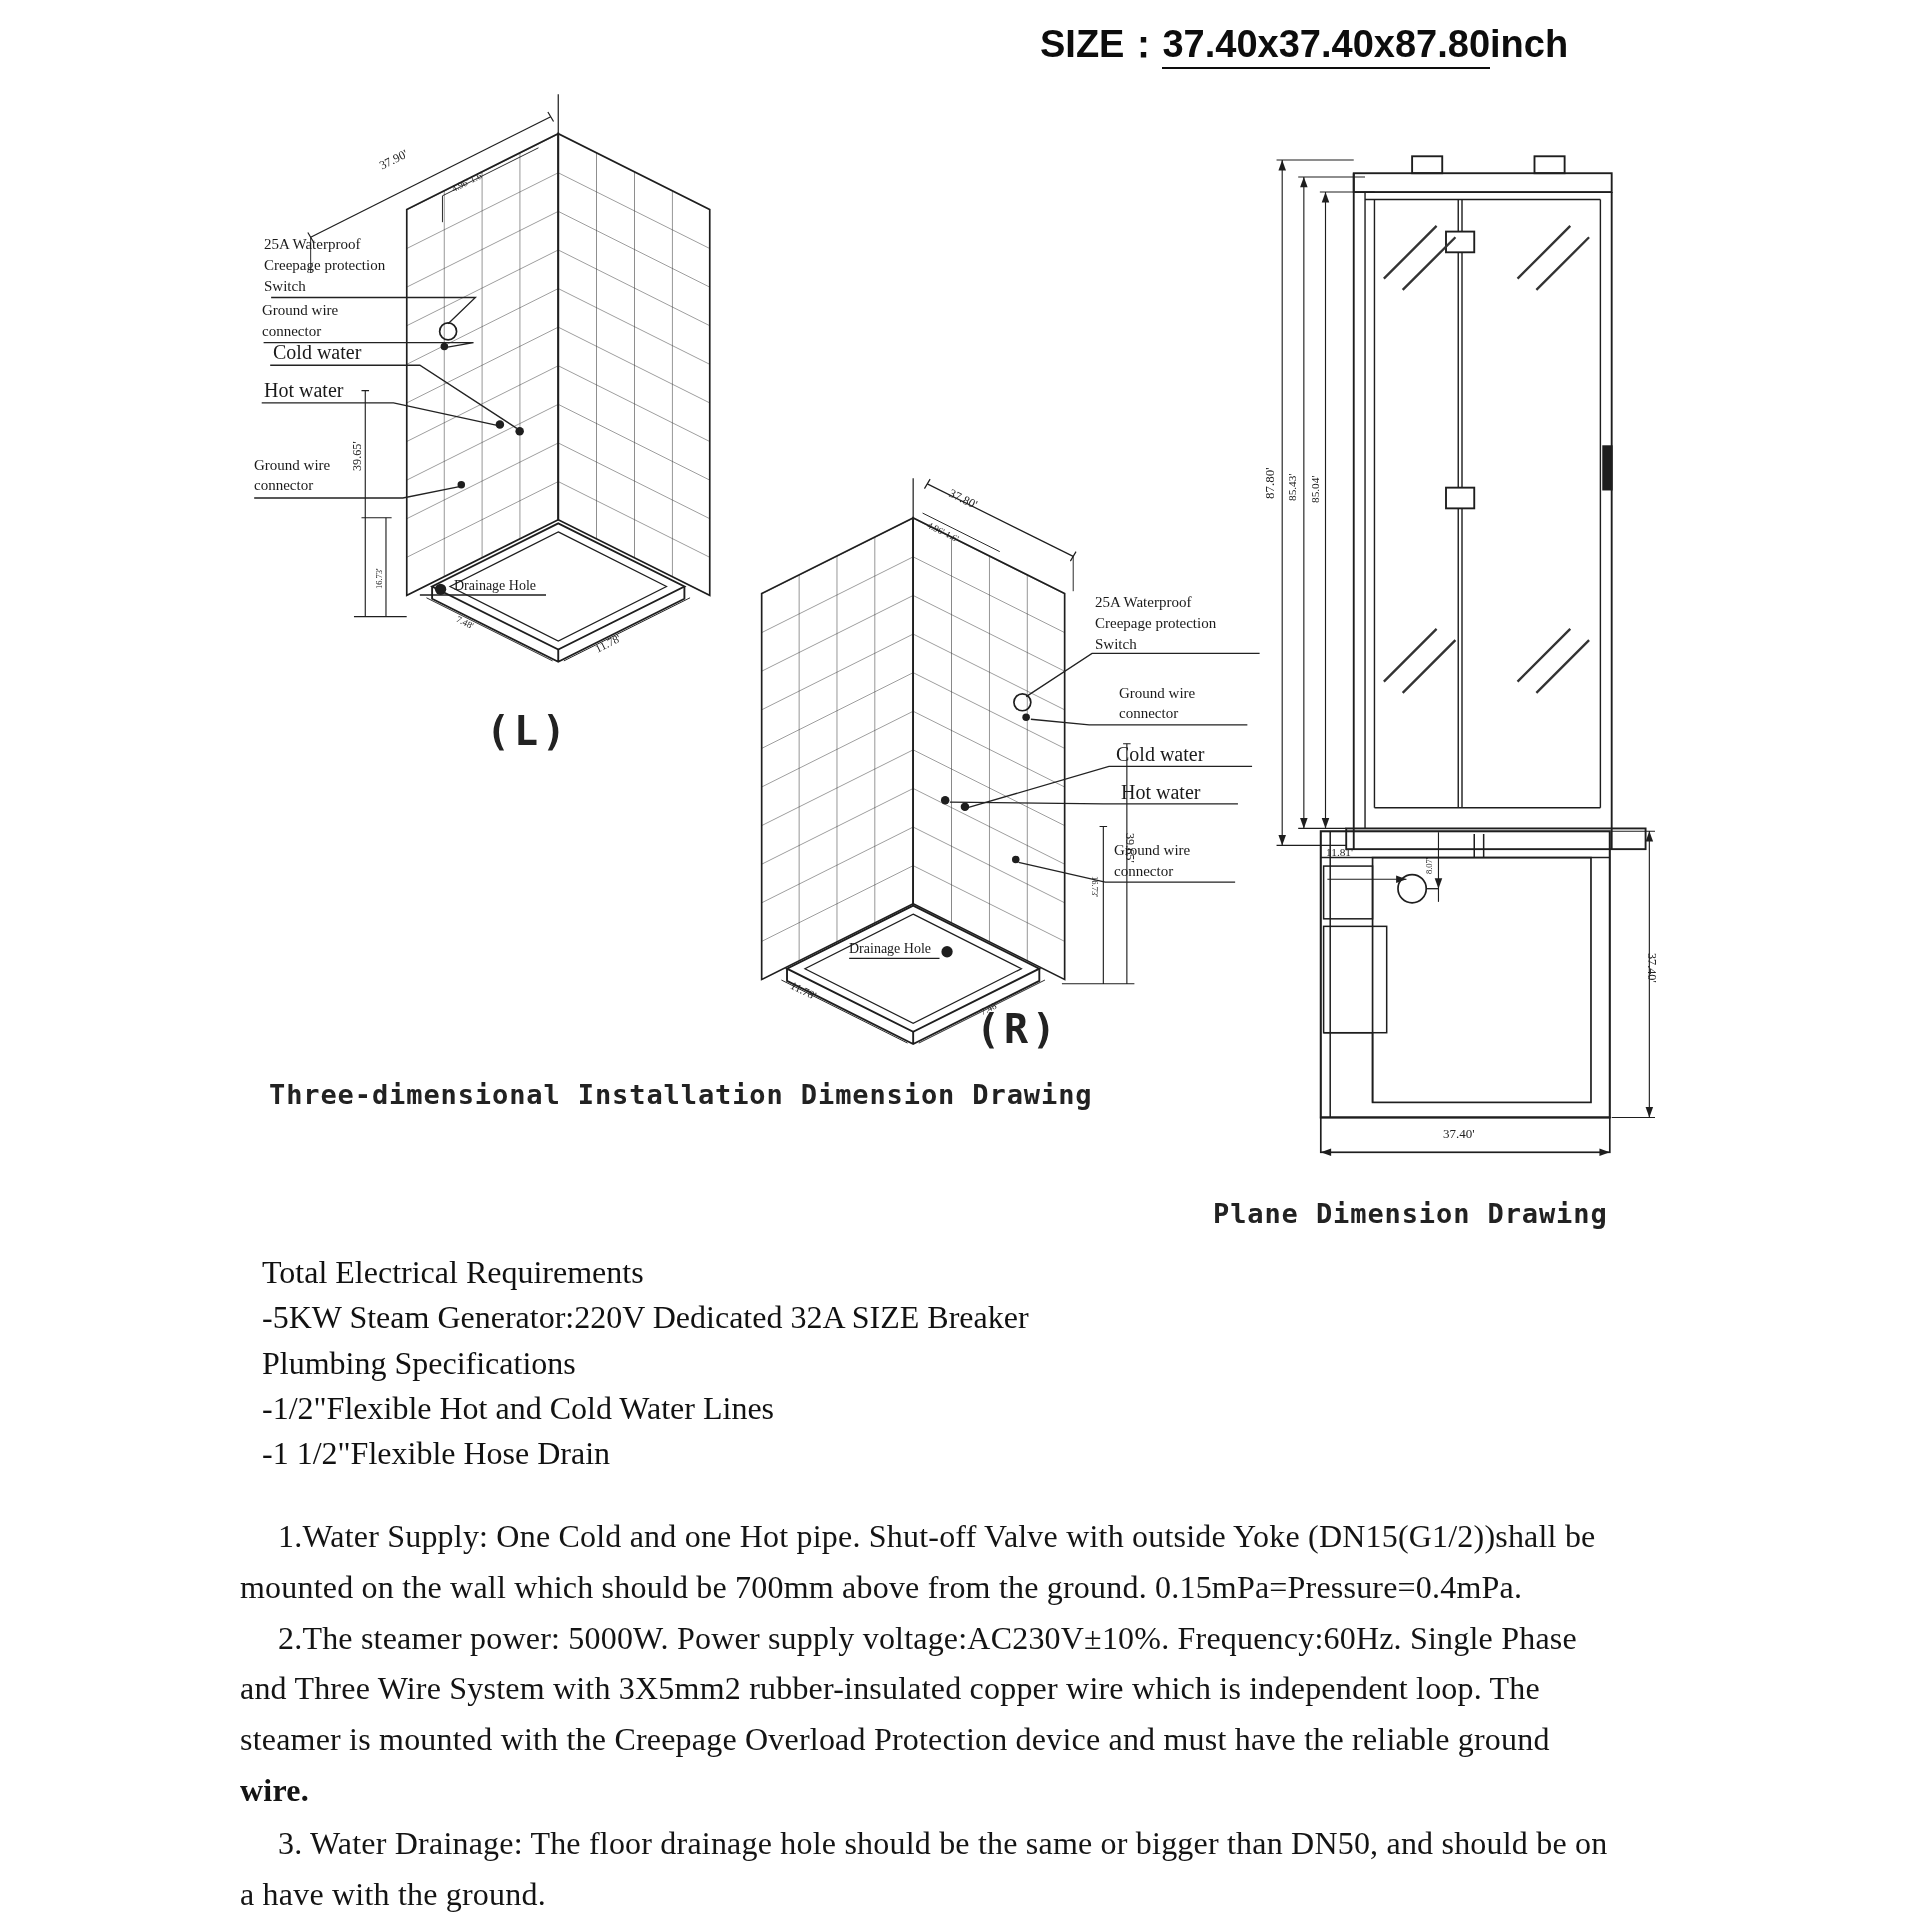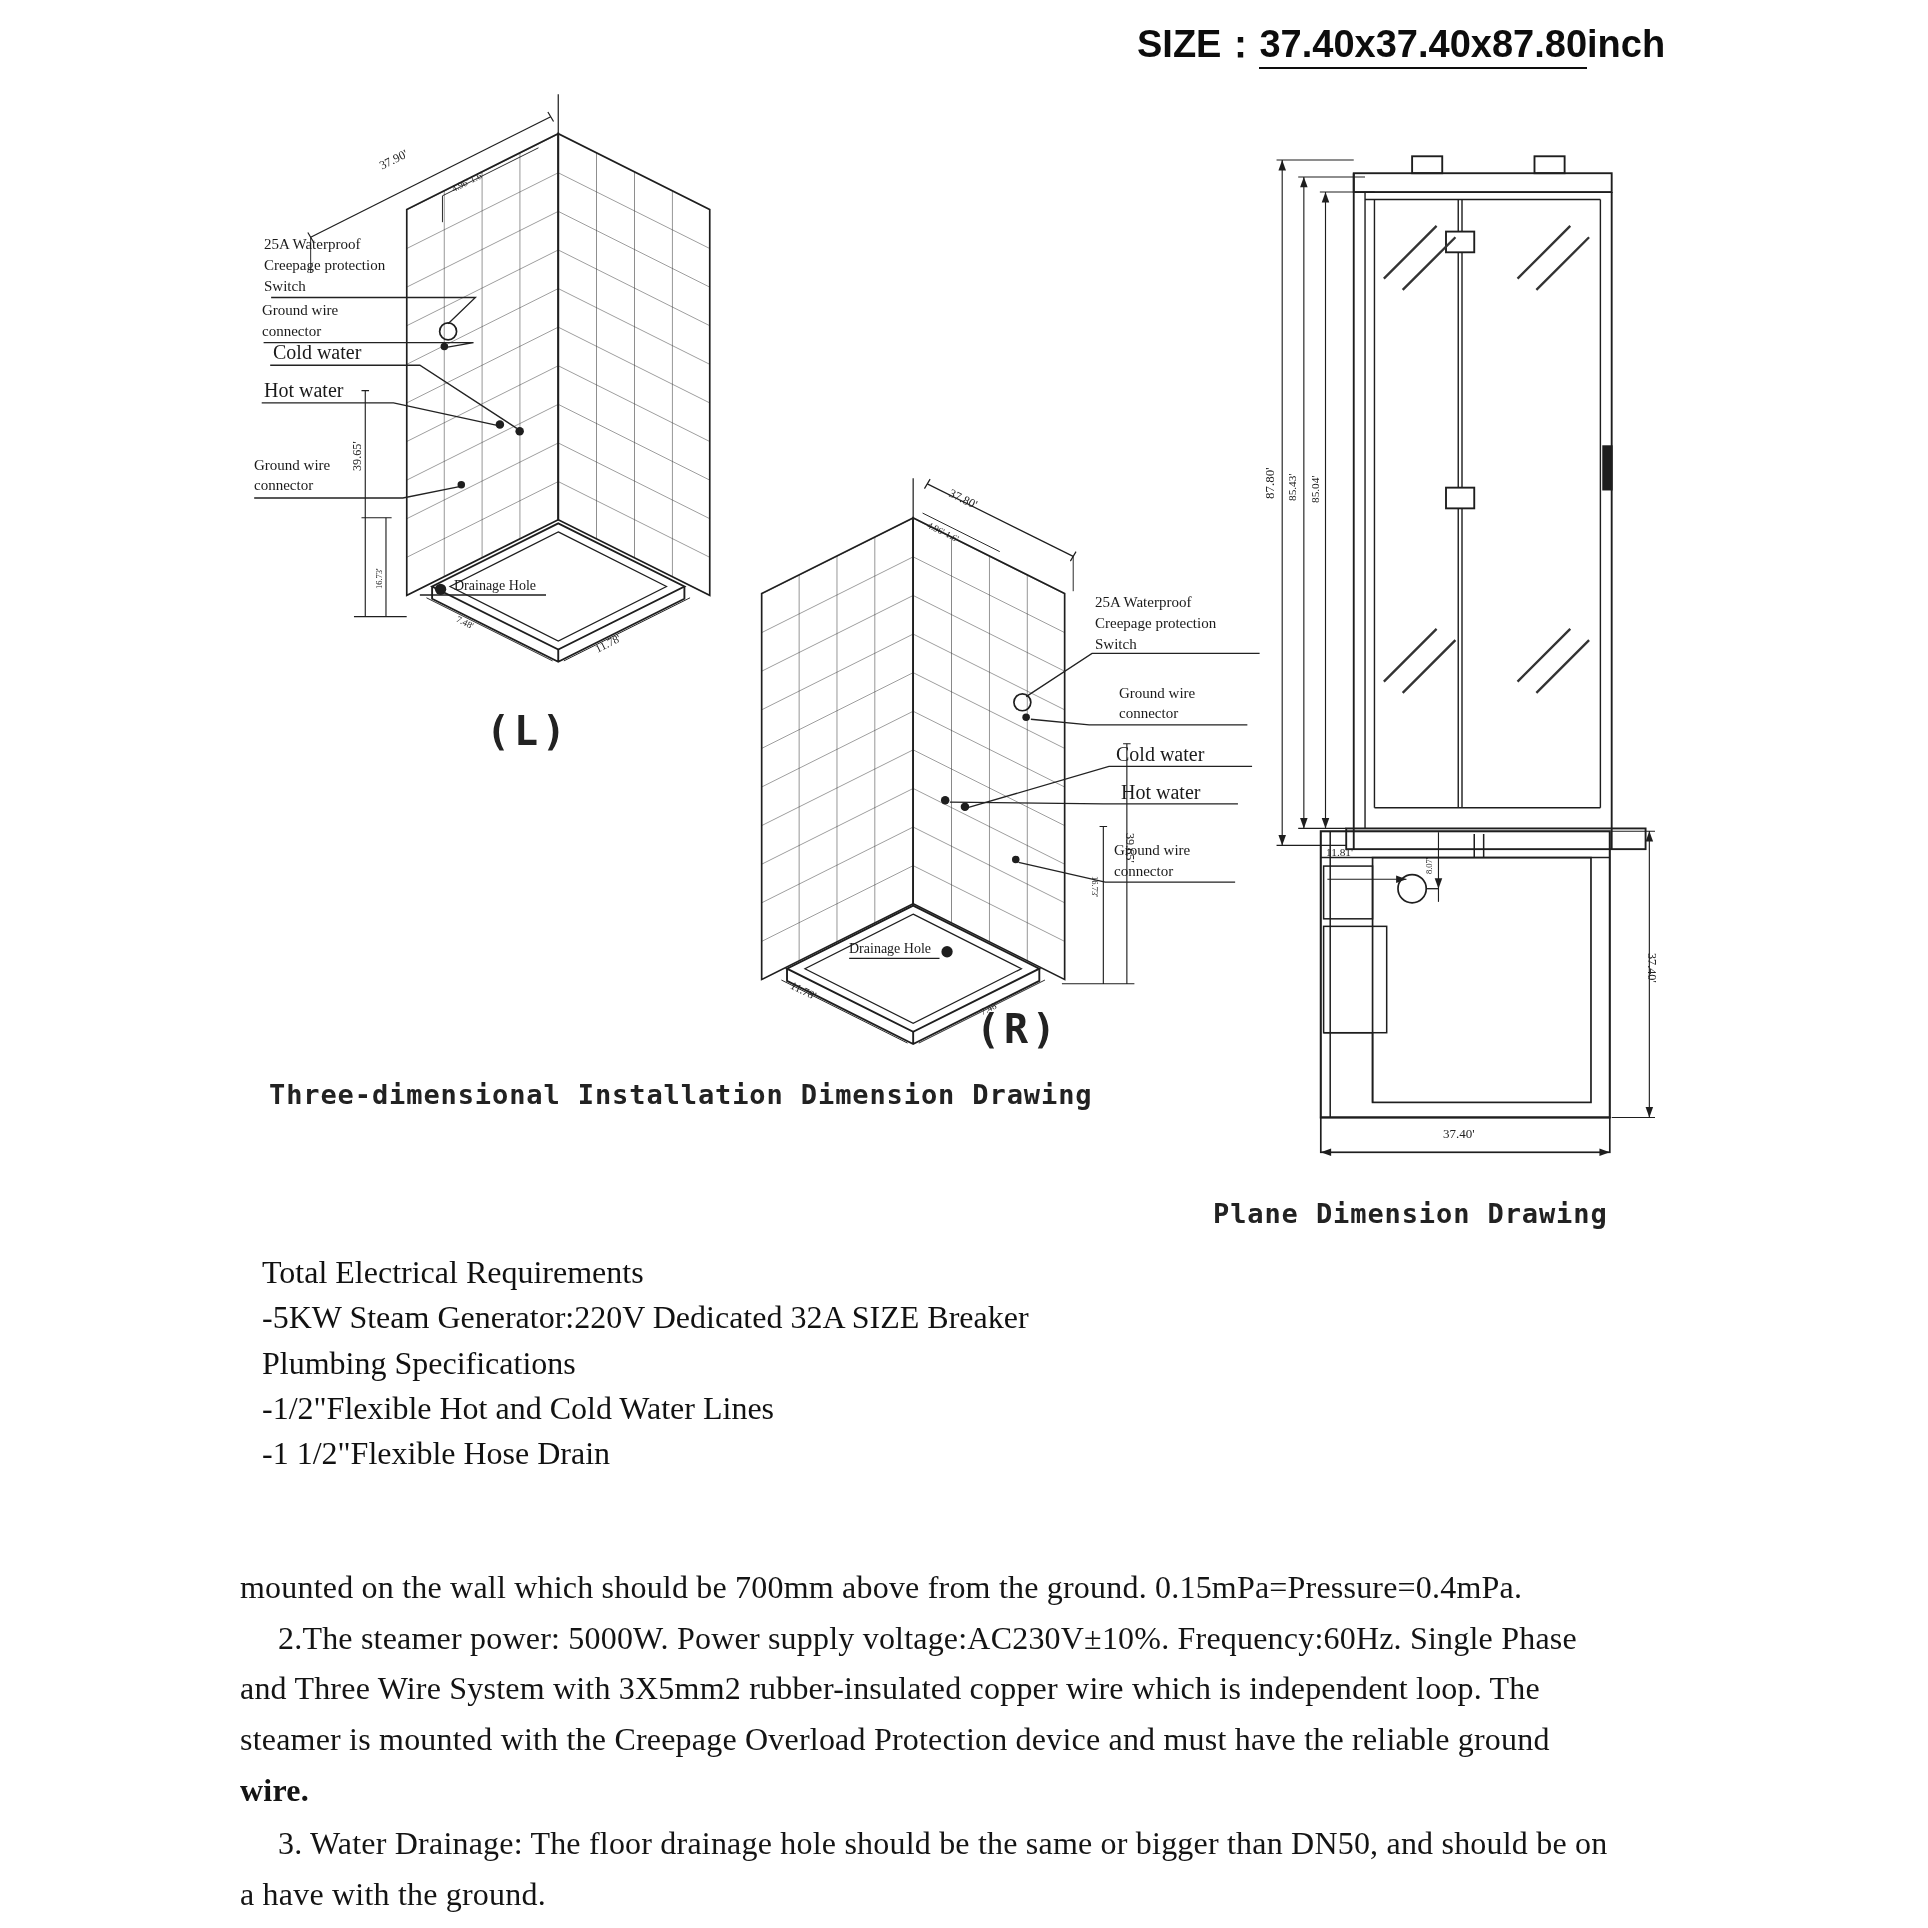--- a/index.html
+++ b/index.html
@@ -176,21 +176,21 @@
         <path d="M1752 883 l-4 11 h8 z"></path>
           <path d="M1752 1187 l-4 -11 h8 z"></path>
         <path d="M1403 1224 l11 -4 v8 z"></path>
           <path d="M1710 1224 l-11 -4 v8 z"></path>
         <path d="M1494 934 l-11 -4 v8 z"></path>
           <path d="M1528 944 l-4 -11 h8 z"></path>
       </g>
     </g>
   </svg>
 
-  <div class="abs size-line" style="left:1137px;top:19px;">
+  <div class="abs size-line" style="left:1040px;top:19px;">
     <span>SIZE：</span><span class="size-underline">37.40x37.40x87.80</span><span>inch</span>
   </div>
 
   <div class="abs callout" style="left:264px;top:235px;">25A Waterproof</div>
   <div class="abs callout" style="left:264px;top:256px;">Creepage protection</div>
   <div class="abs callout" style="left:264px;top:277px;">Switch</div>
   <div class="abs callout" style="left:262px;top:301px;">Ground wire</div>
   <div class="abs callout" style="left:262px;top:322px;">connector</div>
   <div class="abs callout-big" style="left:273px;top:341px;">Cold water</div>
   <div class="abs callout-big" style="left:264px;top:379px;">Hot water</div>
@@ -236,20 +236,21 @@
 
   <div class="abs caption" style="left:269px;top:1079px;font-size:27px;">Three-dimensional Installation Dimension Drawing</div>
   <div class="abs caption" style="left:1213px;top:1198px;font-size:27px;">Plane Dimension Drawing</div>
 
   <div class="abs spec" style="left:262px;top:1254px;">Total Electrical Requirements</div>
   <div class="abs spec" style="left:262px;top:1299px;">-5KW Steam Generator:220V Dedicated 32A SIZE Breaker</div>
   <div class="abs spec" style="left:262px;top:1345px;">Plumbing Specifications</div>
   <div class="abs spec" style="left:262px;top:1390px;">-1/2"Flexible Hot and Cold Water Lines</div>
   <div class="abs spec" style="left:262px;top:1435px;">-1 1/2"Flexible Hose Drain</div>
 
+  <div class="abs note" style="left:278px;top:1518px;">1.Water Supply: One Cold and one Hot pipe. Shut-off Valve with outside Yoke (DN15(G1/2))shall be</div>
   <div class="abs note" style="left:240px;top:1569px;">mounted on the wall which should be 700mm above from the ground. 0.15mPa=Pressure=0.4mPa.</div>
   <div class="abs note" style="left:278px;top:1620px;">2.The steamer power: 5000W. Power supply voltage:AC230V±10%. Frequency:60Hz. Single Phase</div>
   <div class="abs note" style="left:240px;top:1670px;">and Three Wire System with 3X5mm2 rubber-insulated copper wire which is  independent loop. The</div>
   <div class="abs note" style="left:240px;top:1721px;">steamer is mounted with the Creepage Overload Protection device and must have the reliable ground</div>
   <div class="abs note" style="left:240px;top:1772px;font-weight:bold;">wire.</div>
   <div class="abs note" style="left:278px;top:1825px;">3. Water Drainage: The floor drainage hole should be the same or bigger than DN50, and should be on</div>
   <div class="abs note" style="left:240px;top:1876px;">a have with the ground.</div>
 
 </div>
 

